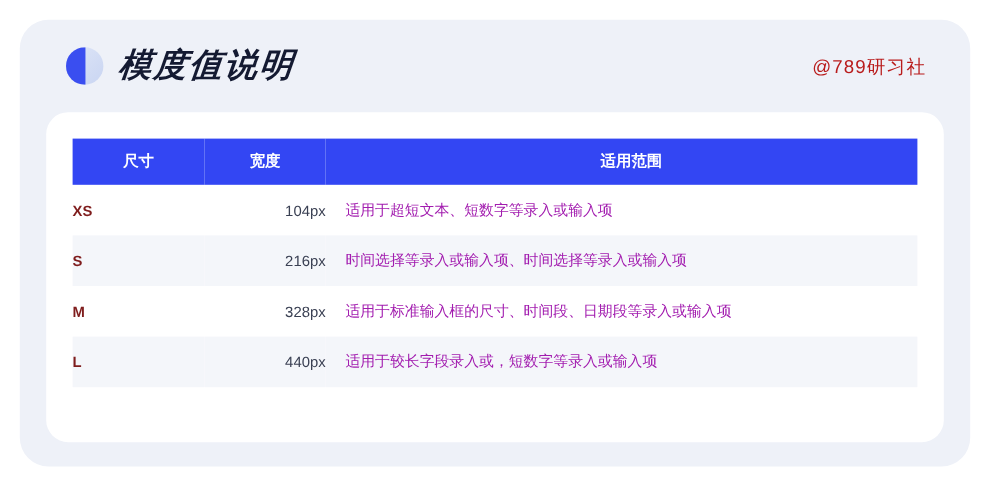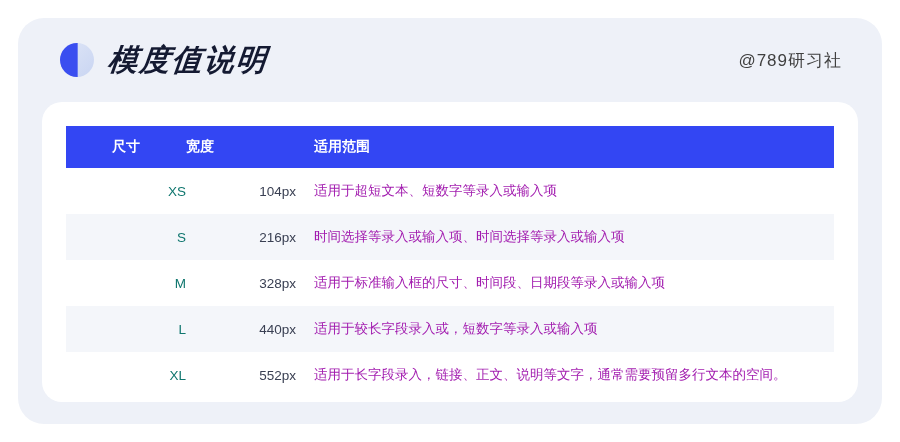--- a/index.html
+++ b/index.html
@@ -68,21 +68,21 @@
     font-weight: bold;
     color: #141a32;
     letter-spacing: 2px;
     line-height: 1;
     font-style: italic;
     transform: skewX(-6deg);
   }
   .watermark {
     margin-left: auto;
     font-size: 17px;
-    color: #404040;
+    color: #b91c1c;
     letter-spacing: 1px;
   }
   .panel {
     position: absolute;
     left: 24px;
     right: 24px;
     top: 84px;
     bottom: 22px;
     background: #ffffff;
     border-radius: 20px;
@@ -92,36 +92,36 @@
   table.spec {
     width: 100%;
     border-collapse: collapse;
     table-layout: fixed;
   }
   table.spec thead th {
     background: #3346f3;
     color: #ffffff;
     font-size: 14px;
     font-weight: bold;
-    text-align: left;
+    text-align: center;
     height: 42px;
     padding: 0;
     vertical-align: middle;
   }
   table.spec thead th.c0 { width: 120px; text-align: center; margin-left: 40px; }
-  table.spec thead th.c1 { width: 110px; text-align: left; }
+  table.spec thead th.c1 { width: 110px; text-align: center; }
   table.spec thead th.c2 { padding-left: 18px; }
   table.spec tbody td {
     font-size: 13.5px;
     color: #a21caf;
     height: 46px;
     padding: 0;
     vertical-align: middle;
   }
-  table.spec tbody td.c0 { text-align: right; color: #0f766e; }
+  table.spec tbody td.c0 { text-align: left; color: #7f1d1d; font-weight: bold; }
   table.spec tbody td.c1 { text-align: right; color: #3a4053; }
   table.spec tbody td.c2 { padding-left: 18px; }
   table.spec tbody tr.alt td {
     background: #f4f6fa;
   }
 </style>
 </head>
 <body>
 
 <div class="page">
@@ -159,23 +159,18 @@
           <tr>
             <td class="c0">M</td>
             <td class="c1">328px</td>
             <td class="c2">适用于标准输入框的尺寸、时间段、日期段等录入或输入项</td>
           </tr>
           <tr class="alt">
             <td class="c0">L</td>
             <td class="c1">440px</td>
             <td class="c2">适用于较长字段录入或，短数字等录入或输入项</td>
           </tr>
-          <tr>
-            <td class="c0">XL</td>
-            <td class="c1">552px</td>
-            <td class="c2">适用于长字段录入，链接、正文、说明等文字，通常需要预留多行文本的空间。</td>
-          </tr>
         </tbody>
       </table>
     </div>
 
   </div>
 </div>
 
 </body></html>

